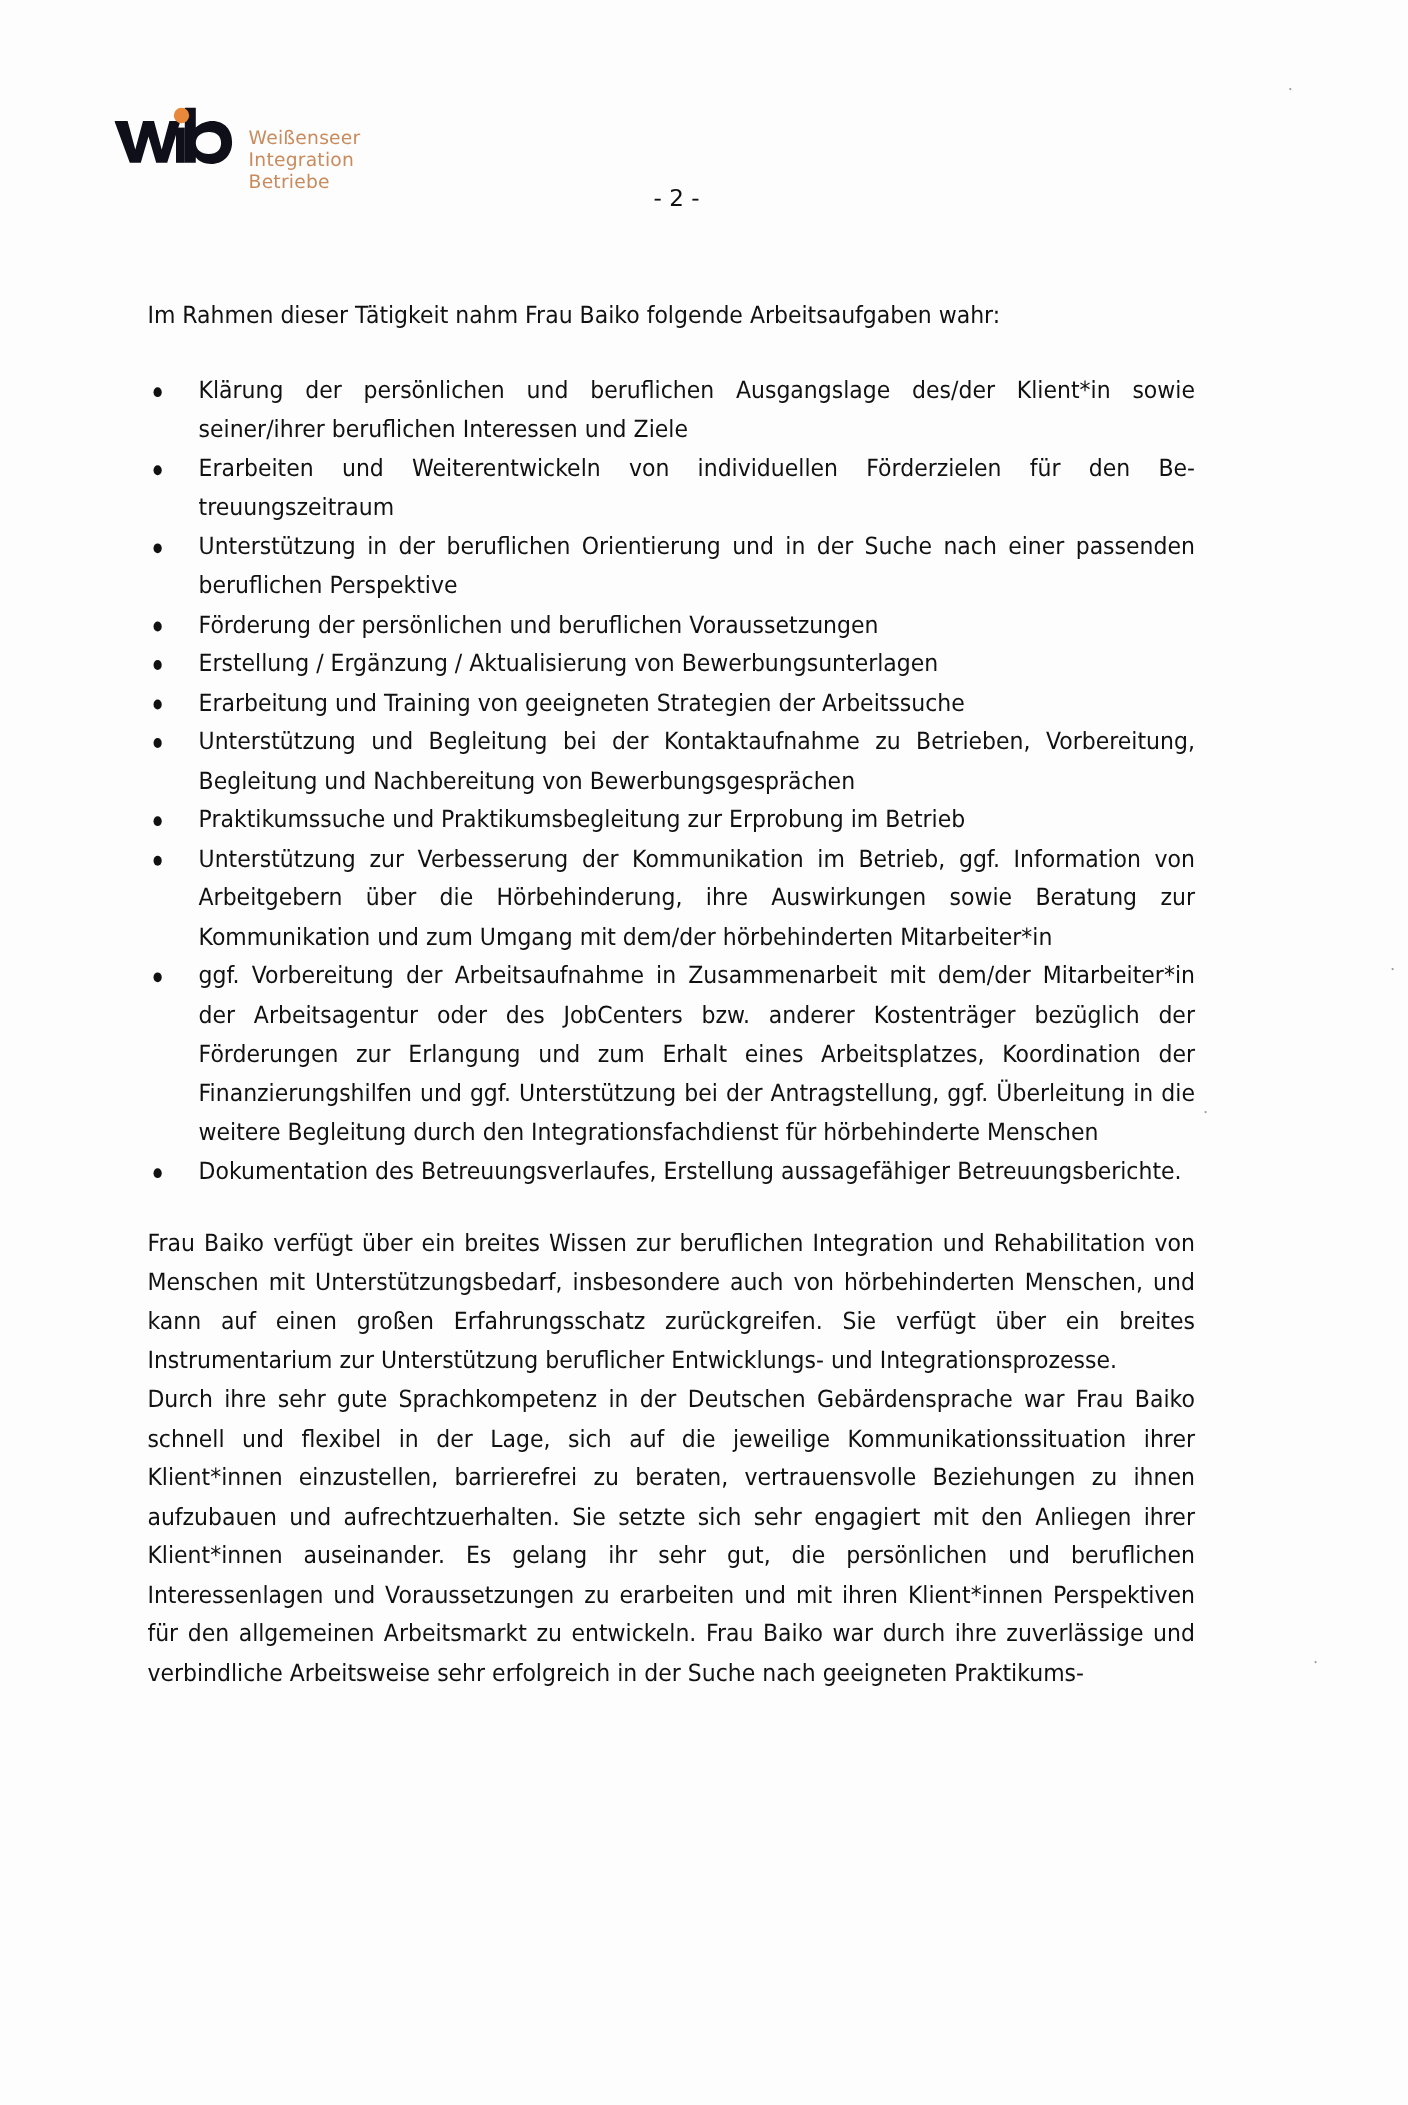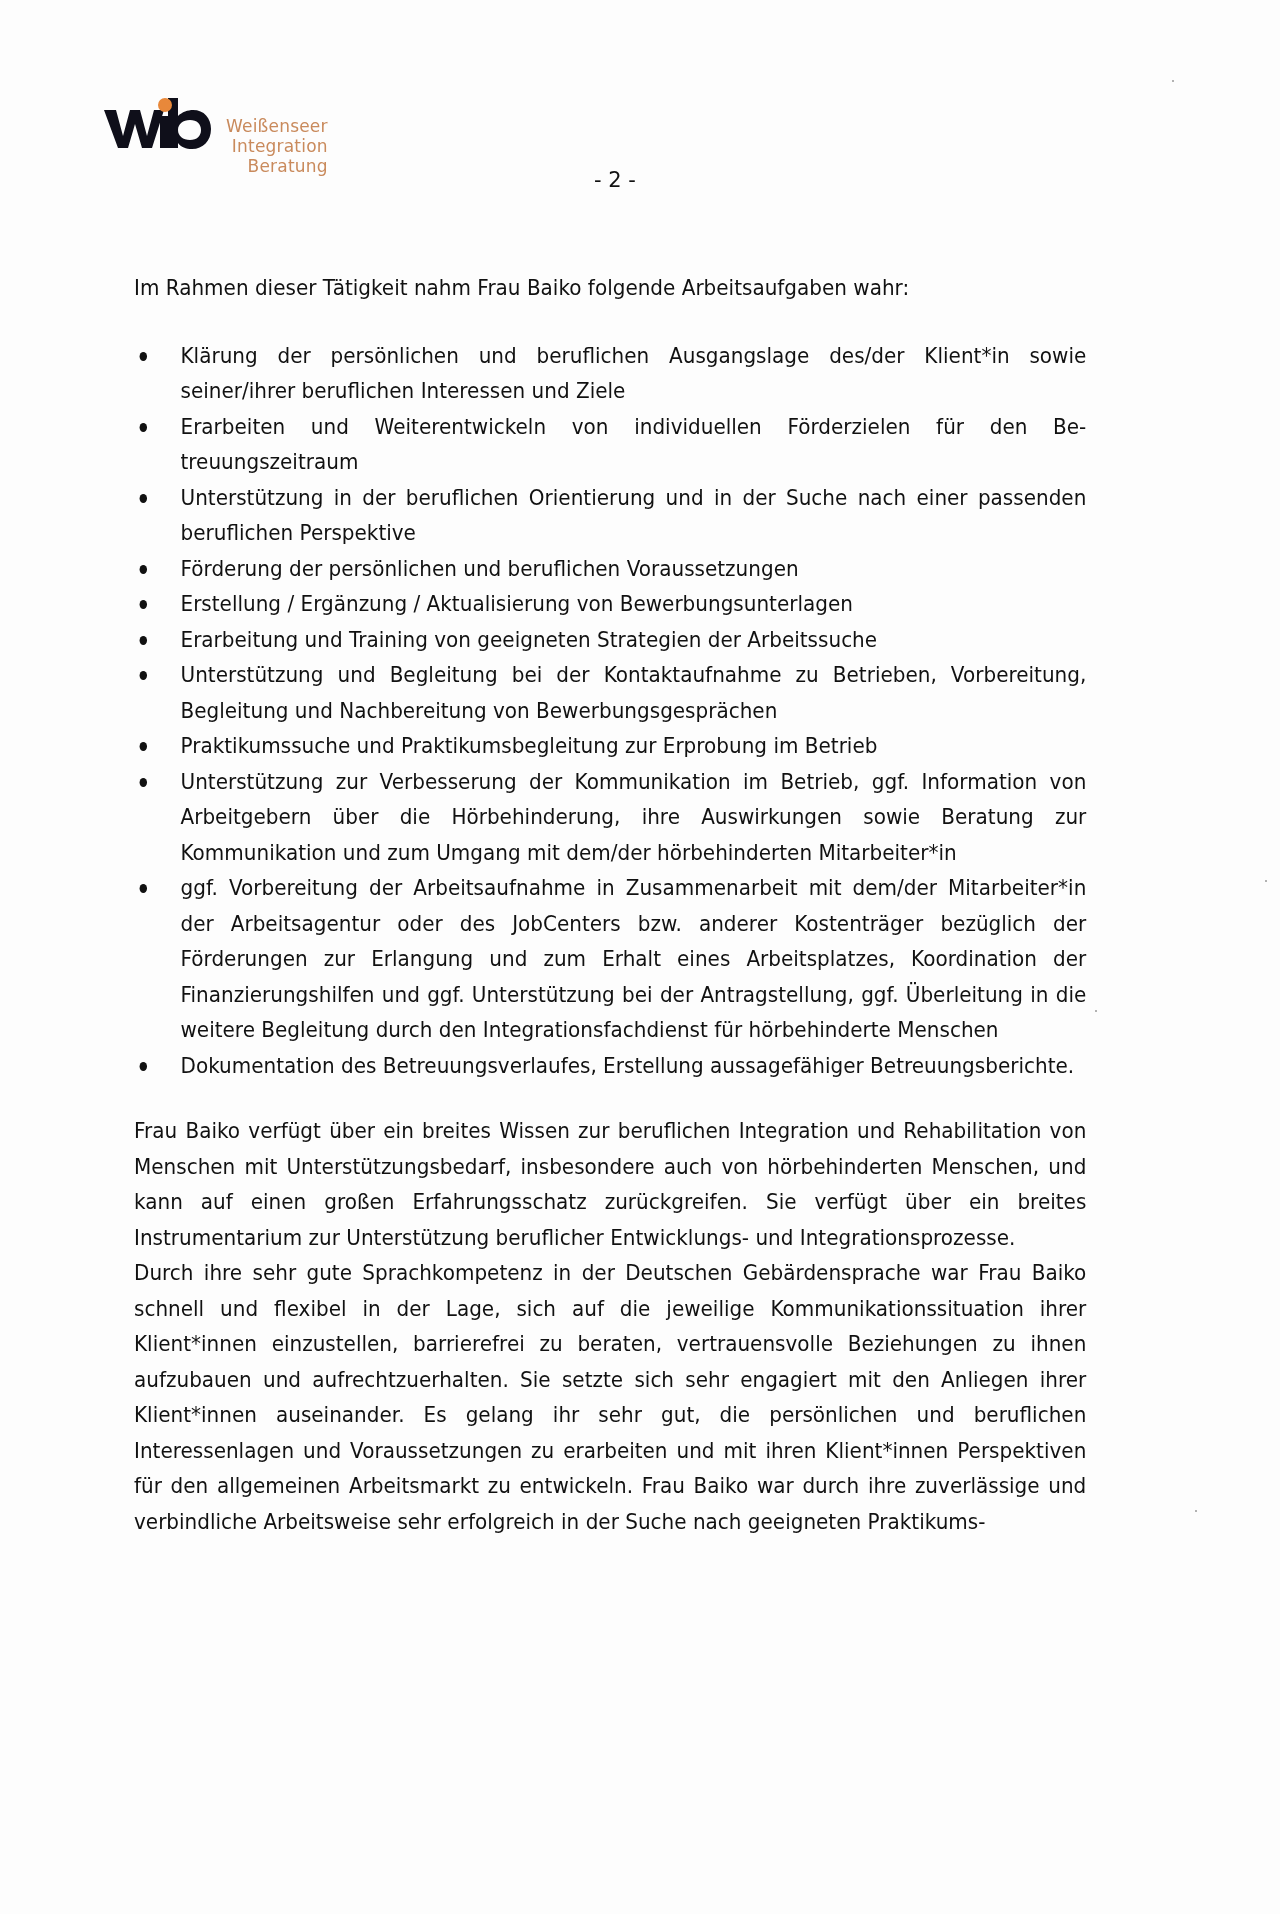--- a/index.html
+++ b/index.html
@@ -37,21 +37,21 @@
     .logo-text {
       position: absolute;
       left: 122px;
       top: 20px;
       font-family: "DejaVu Sans", sans-serif;
       font-size: 17px;
       line-height: 20px;
       color: #c98a5c;
       letter-spacing: 0.2px;
     }
-    .logo-text div { white-space: nowrap; text-align: right; }
+    .logo-text div { white-space: nowrap; }
 
     .page-number {
       position: absolute;
       left: 580px;
       top: 168px;
       width: 70px;
       text-align: center;
       font-size: 21px;
       color: #111;
     }
@@ -119,21 +119,21 @@
 
       <rect x="56" y="20" width="8" height="32" fill="#0f0f1a"></rect>
 
       <path d="M64 2 L74 2 L74 20 C78 16 84 14 89 14 C100 14 107 22 107 33 C107 45 99 53 88 53 C82 53 77 51 74 47 L74 52 L64 52 Z M86 24 C79 24 74 28 74 34 C74 40 79 44 86 44 C93 44 97 40 97 34 C97 28 93 24 86 24 Z" fill="#0f0f1a"></path>
 
       <circle cx="61" cy="9" r="7" fill="#e8883a"></circle>
     </svg>
     <div class="logo-text">
       <div>Weißenseer</div>
       <div>Integration</div>
-      <div>Beratung</div>
+      <div>Betriebe</div>
     </div>
   </div>
 
   <div class="page-number">- 2 -</div>
 
   <div class="content">
     <div class="content-inner">
       <p class="intro">Im Rahmen dieser Tätigkeit nahm Frau Baiko folgende Arbeitsaufgaben wahr:</p>
 
       <ul class="task-list">

